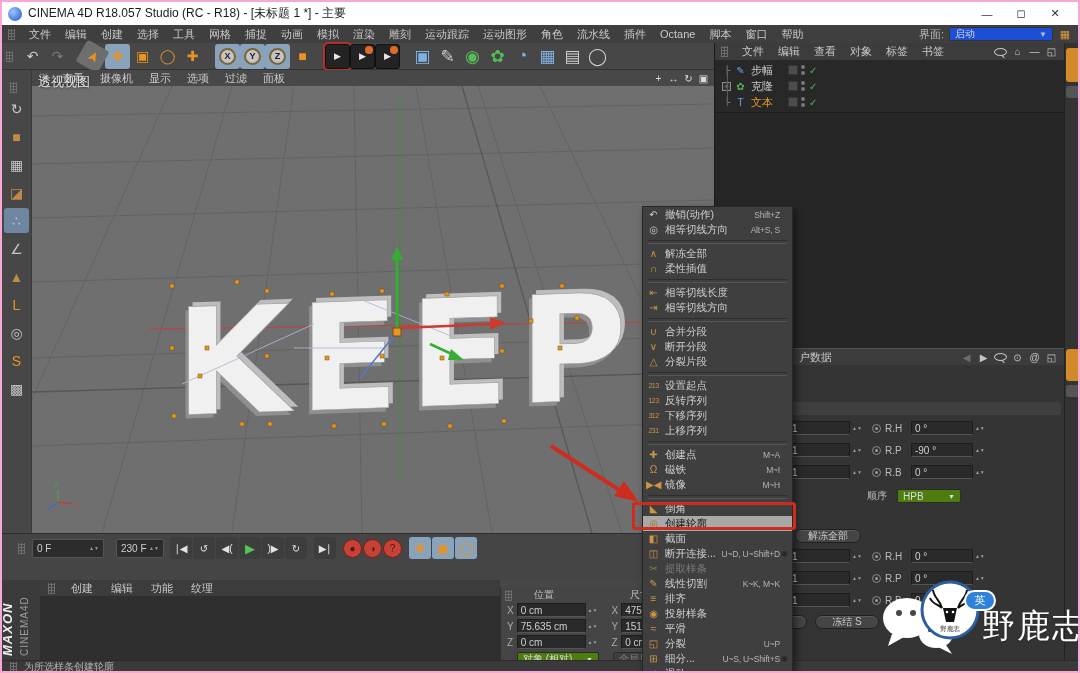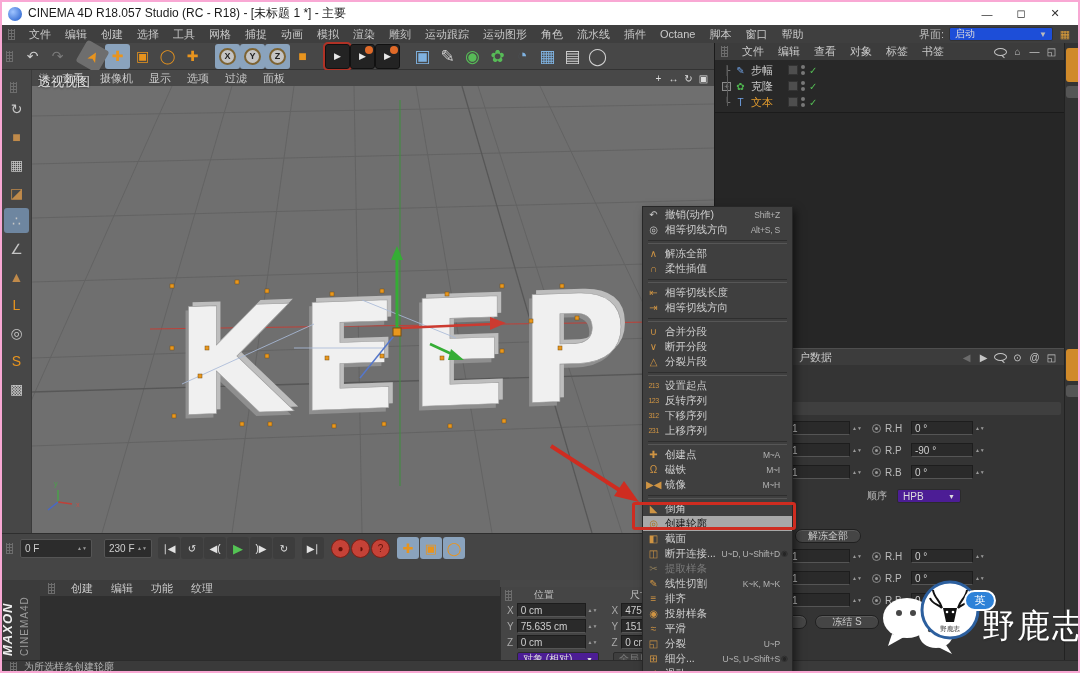--- a/index.html
+++ b/index.html
@@ -70,34 +70,34 @@
 .am-frag{padding-left:84px}
 .am-body{position:absolute;top:322px;left:0;width:100%;bottom:0;background:#343434}
 .secband{position:absolute;left:3px;right:3px;height:13px;background:#3f3f3f;border-radius:2px}
 .arow{position:absolute;left:34px;display:flex;align-items:center;height:16px;font-size:10px;color:#bcbcbc}
 .radio{width:9px;height:9px;border:1px solid #8b8b8b;border-radius:50%;position:relative;margin-right:4px;flex:none}
 .radio::after{content:"";position:absolute;left:2px;top:2px;width:3px;height:3px;border-radius:50%;background:#999}
 .flabel{width:26px;white-space:nowrap}
 .finput{width:62px;height:14px;background:#2a2a2a;border:1px solid #1d1d1d;border-bottom-color:#555;color:#cfcfcf;font-size:10px;display:flex;align-items:center;padding:0 3px;white-space:nowrap;overflow:hidden}
 .stp{display:flex;flex-direction:column;line-height:4px;font-size:5px;color:#9a9a9a;margin:0 10px 0 2px}
 .gbtn{height:14px;border-radius:7px;background:#454545;border:1px solid #202020;box-shadow:inset 0 1px 0 #5b5b5b;color:#c9c9c9;font-size:10px;display:flex;align-items:center;justify-content:center;white-space:nowrap}
-.ddown{width:64px;height:14px;background:#4c1d95;border:1px solid #2b2b2b;border-radius:2px;color:#ddd;font-size:10px;display:flex;align-items:center;padding:0 5px}
+.ddown{width:64px;height:14px;background:#4d7c0f;border:1px solid #2b2b2b;border-radius:2px;color:#ddd;font-size:10px;display:flex;align-items:center;padding:0 5px}
 .ddown .arr{margin-left:auto;font-size:7px}
 
 .rtabs{position:absolute;left:1062px;top:41px;width:17px;height:617px;background:#333;border-left:1px solid #222}
 .rtab{position:absolute;left:1px;width:15px;border-radius:3px 0 0 3px;background:#d08a2a}
 .rtab.gray{background:#555}
 
 .tl{position:absolute;top:531px;left:0;width:712px;height:47px;background:#454545;border-top:1px solid #2e2e2e}
 .ruler{position:relative;height:17px;background:#4a4a4a;border-bottom:1px solid #303030}
 .ruler::after{content:"";position:absolute;left:30px;right:8px;bottom:0;height:4px;background:repeating-linear-gradient(90deg,#6a6a6a 0 1px,transparent 1px 5.25px)}
 .rlabels{display:flex;padding:2px 0 0 33px}
 .rlabels span{width:52.6px;font-size:9px;color:#c9c9c9}
 .fmarker{position:absolute;left:33px;top:7px;width:9px;height:9px;background:#3a3a3a;border:1px solid #262;box-shadow:inset 0 -2px 0 #3f9b3f}
-.tlc{display:flex;align-items:center;padding:3px 0 0 4px}
+.tlc{display:flex;align-items:center;padding:3px 0 0 16px}
 .spin{height:19px;background:#2c2c2c;border:1px solid #555;border-radius:2px;color:#cfcfcf;font-size:10px;display:flex;align-items:center;padding:0 4px}
 .spin.cur{width:72px;margin-right:6px}.spin.end{width:48px;margin:0 6px}
 .rslider{width:222px;height:18px;background:#333;border-radius:9px;border:1px solid #222;position:relative}
 .rslider .pill{position:absolute;inset:1px;background:#757575;border-radius:8px;display:flex;align-items:center;justify-content:space-between;padding:0 6px;font-size:8.5px;color:#9e9e9e}
 .rslider .pill b{font-weight:normal;color:#555}
 .tpb{width:22px;height:22px;background:#3d3d3d;border-radius:3px;color:#e2e2e2;font-size:10px;display:flex;align-items:center;justify-content:center;margin-right:1px;flex:none;white-space:nowrap}
 .tpb.play{color:#54c454;font-size:13px}
 .tpb.ml{margin-left:6px}
 .tpb.red{width:19px;height:19px;border-radius:50%;background:#c54237;border:1px solid #7e1f16;color:#641209;font-size:10px;margin-top:1px}
 .tpb.tgl{background:#8aa3bd;color:#e8941e;font-size:13px}

